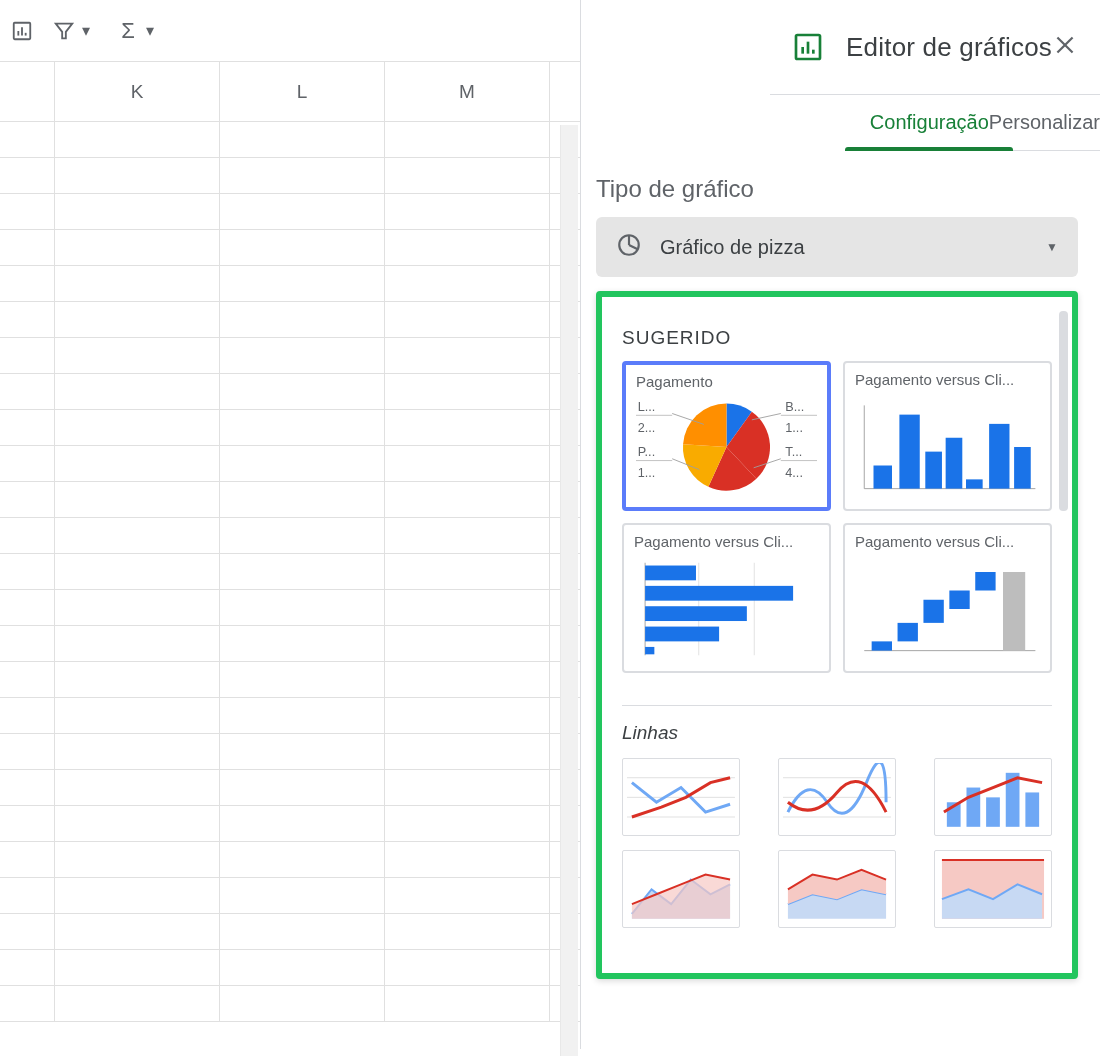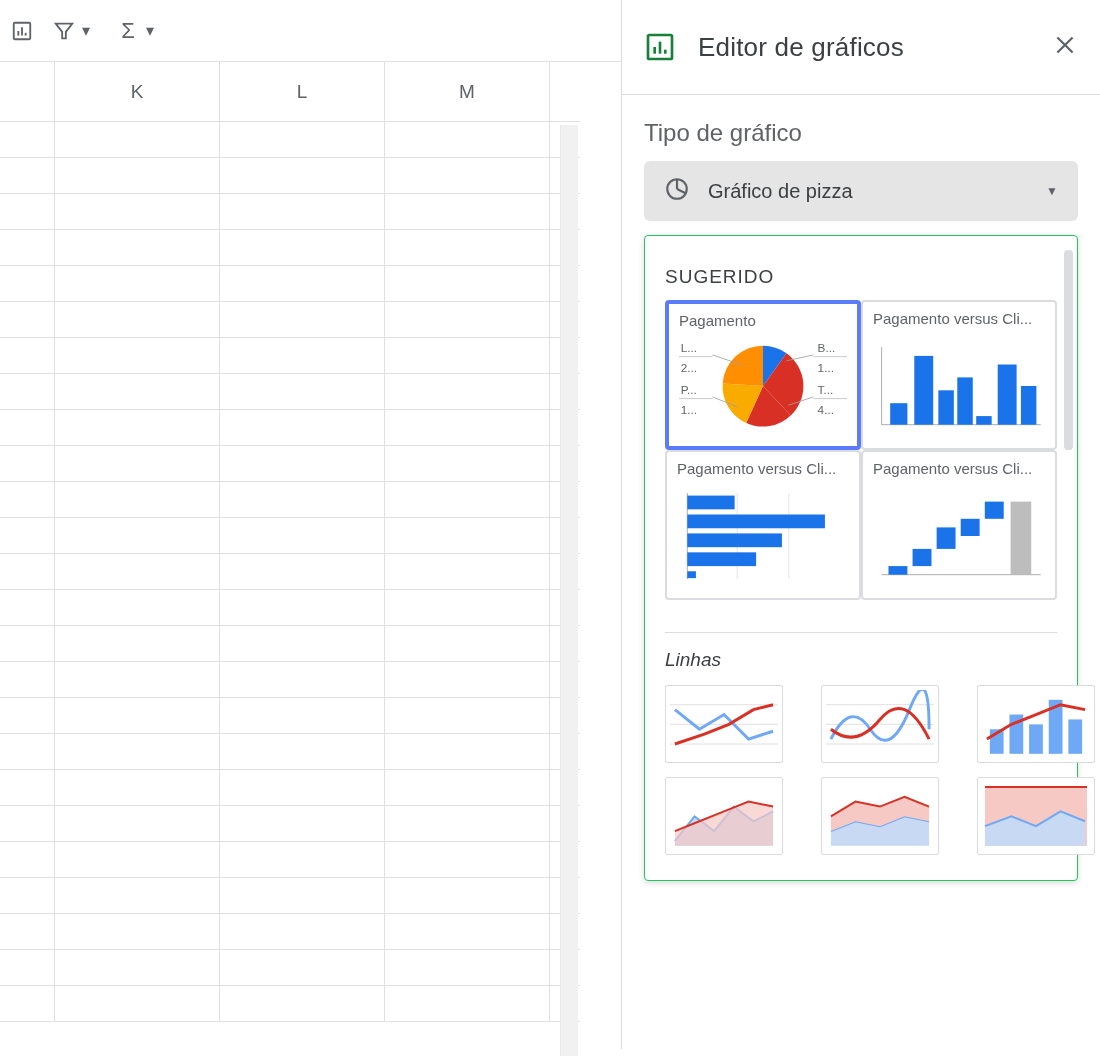--- a/index.html
+++ b/index.html
@@ -15,46 +15,46 @@
 .col-headers { display:flex; height:60px; border-bottom:1px solid #e0e0e0; background:#fff; }
 .col-headers .colcell { flex:0 0 165px; display:flex; align-items:center; justify-content:center; color:#5f6368; font-size:19px; border-right:1px solid #e0e0e0; }
 .col-headers .colcell.first { flex:0 0 55px; }
 .grid-rows { }
 .row { display:flex; height:36px; border-bottom:1px solid #e0e0e0; }
 .row .cell { flex:0 0 165px; border-right:1px solid #e0e0e0; }
 .row .cell.first { flex:0 0 55px; }
 
 .scroll-vert { position:absolute; left:560px; top:125px; width:18px; bottom:0; background:#f1f1f1; border-left:1px solid #e8e8e8; }
 
-.panel { position:absolute; right:0; top:0; width:479px; bottom:7px; background:#fff; border-left:1px solid #dadce0; display:flex; flex-direction:column; }
+.panel { position:absolute; right:0; top:0; width:520px; bottom:7px; background:#fff; border-left:1px solid #dadce0; display:flex; flex-direction:column;align-items:flex-end; }
 .panel-header { height:95px; display:flex; align-items:center; padding:0 22px; border-bottom:1px solid #dadce0; }
 .panel-header .chart-logo { width:32px; height:32px; color:#188038; margin-right:22px; }
 .panel-header .title { font-size:26px; color:#3c4043; font-weight:400; letter-spacing:0.2px; }
 .panel-header .close { margin-left:auto; color:#5f6368; cursor:pointer; }
 
 .tabs { display:flex; height:56px; border-bottom:1px solid #dadce0; align-items:center; }
 .tab { flex:1; text-align:center; font-size:20px; color:#5f6368; cursor:pointer; height:100%; display:flex; align-items:center; justify-content:center; position:relative; }
 .tab.active { color:#188038; font-weight:500; }
 .tab.active::after { content:""; position:absolute; bottom:-1px; left:50%; transform:translateX(-50%); width:168px; height:4px; background:#188038; border-radius:3px 3px 0 0; }
 
 .panel-body { overflow-y:auto; padding:24px 22px 30px 22px; flex:1; position:relative; }
 .field-label { color:#5f6368; font-size:24px; margin-bottom:14px; }
 .select-box { background:#e5e5e5; border-radius:6px; height:60px; display:flex; align-items:center; padding:0 20px; cursor:pointer; }
 .select-box .sel-icon { color:#5f6368; margin-right:18px; }
 .select-box .sel-text { font-size:20px; color:#3c4043; }
 .select-box .sel-arrow { margin-left:auto; color:#5f6368; font-size:12px; }
 
-.dropdown { margin-top:14px; background:#fff; border:1px solid #22c55e; border-radius:4px; box-shadow:0 2px 6px rgba(0,0,0,0.15); padding:14px 20px 25px 20px; position:relative; }
+.dropdown { margin-top:14px; background:#fff; border:6px solid #22c55e; border-radius:4px; box-shadow:0 2px 6px rgba(0,0,0,0.15); padding:14px 20px 45px 20px; position:relative; }
 .dropdown .scrollbar { position:absolute; right:4px; top:10px; width:9px; height:95%; background:transparent; border-radius:4px; }
 .dropdown .scrollbar .thumb { width:100%; height:200px; background:#dadce0; border-radius:4px; margin-top:4px; }
 
 .section-title { font-size:19px; color:#3c4043; letter-spacing:1px; margin:16px 0 12px 0; font-weight:400; }
 .section-title.small { letter-spacing:0; font-size:19px; margin-top:16px;font-style:italic; }
 
-.sugg-grid { display:grid; grid-template-columns:1fr 1fr; }
+.sugg-grid { display:grid; grid-template-columns:1fr 1fr; gap:12px; }
 .thumb-card { border:2px solid #dadce0; border-radius:4px; height:150px; background:#fff; padding:8px 10px; cursor:pointer; overflow:hidden; }
 .thumb-card.selected { border:4px solid #5b7cfa; }
 .thumb-card .thumb-title { font-size:15px; color:#5f6368; margin-bottom:4px; white-space:nowrap; overflow:hidden; text-overflow:ellipsis; }
 .thumb-card svg { width:100%; height:calc(100% - 20px); }
 
 .type-row { display:grid; grid-template-columns:repeat(3, 118px); gap:38px; margin-top:14px; }
 .type-thumb { border:1px solid #dadce0; border-radius:2px; height:78px; background:#fff; cursor:pointer; padding:4px; }
 .type-row.areas .type-thumb { height:78px; }
 .divider-line { border:none; border-top:1px solid #dadce0; margin:32px 0 0 0; }
 </style>
@@ -263,20 +263,24 @@
     </span>
     <span class="title">Editor de gráficos</span>
     <span class="close">
       <svg width="26" height="26" viewBox="0 0 24 24" stroke="#5f6368" stroke-width="2">
           <line x1="5" y1="5" x2="19" y2="19"></line>
           <line x1="19" y1="5" x2="5" y2="19"></line>
         </svg>
     </span>
   </div>
 
+  <div class="tabs">
+    <div class="tab active">Configuração</div>
+    <div class="tab">Personalizar</div>
+  </div>
 
   <div class="panel-body">
     <div class="field-label">Tipo de gráfico</div>
 
     <div class="select-box">
       <span class="sel-icon">
         <svg width="26" height="26" viewBox="0 0 24 24" fill="none" stroke="#5f6368" stroke-width="2">
             <circle cx="12" cy="12" r="9"></circle>
             <line x1="12" y1="3" x2="12" y2="12"></line>
             <line x1="12" y1="12" x2="20" y2="16"></line>

